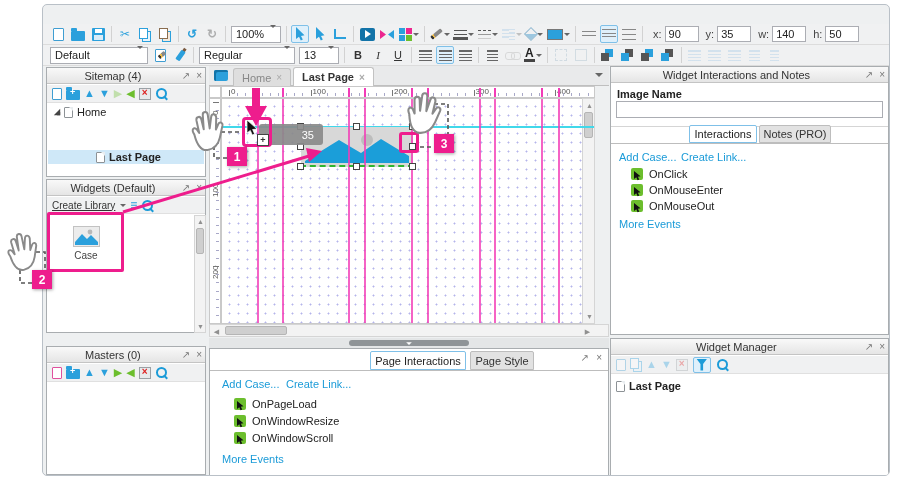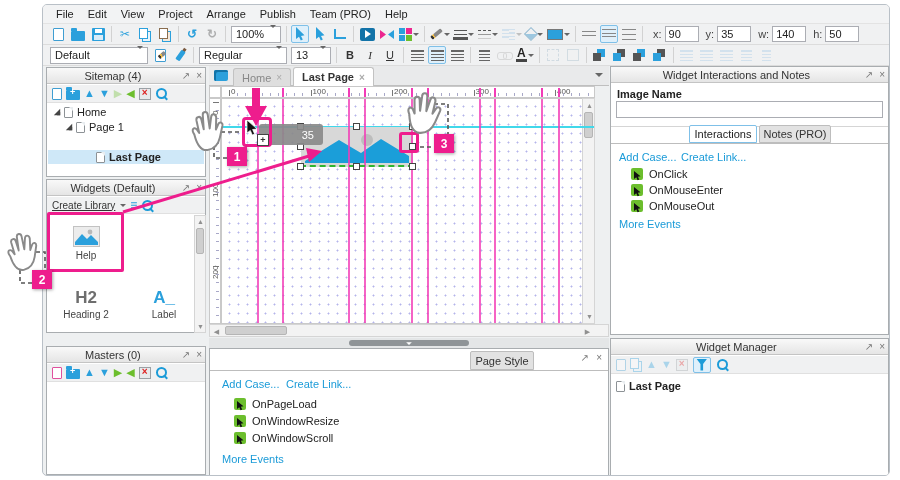--- a/index.html
+++ b/index.html
@@ -115,30 +115,20 @@
 .overlay{position:absolute;left:0;top:0;z-index:125;pointer-events:none}
 .dragcur{position:absolute;left:246px;top:120px;z-index:126}
 .copybox{position:absolute;left:257px;top:134px;width:12px;height:12px;background:#fff;border:1px solid #444;font-size:9px;font-weight:700;color:#333;display:flex;align-items:center;justify-content:center;z-index:126}
 .nameinput{position:absolute;left:5px;top:34px;width:267px;height:17px;border:1px solid #abadb3;font-size:11px;padding:0 4px;font-family:"Liberation Sans",sans-serif}
 </style>
 </head>
 <body>
 
 <div class="app">
 
-  <div class="menubar">
-    <span class="menu">File</span>
-    <span class="menu">Edit</span>
-    <span class="menu">View</span>
-    <span class="menu">Project</span>
-    <span class="menu">Arrange</span>
-    <span class="menu">Publish</span>
-    <span class="menu">Team (PRO)</span>
-    <span class="menu">Help</span>
-  </div>
 
   <div class="tbar" id="tbar1">
     <span class="ti">
         <span class="pgic"></span>
       </span>
     <span class="ti">
         <span class="fold"></span>
       </span>
     <span class="ti">
         <span class="saveic"></span>
@@ -245,21 +235,21 @@
         <span class="cb"><span class="caret"></span></span>
       </span>
     <span class="ti">
         <span class="pgic"></span>
         <span class="penic" style="width:8px;margin-left:-8px"></span>
       </span>
     <span class="ti">
         <span style="width:5px;height:11px;background:#2ba0dc;border-radius:1px;transform:rotate(35deg);box-shadow:0 -4px 0 -1px #7a5a40"></span>
       </span>
     <span class="sep"></span>
-    <span class="combo" style="width:88px">
+    <span class="combo" style="width:96px">
         <span>Regular</span>
         <span class="cb"><span class="caret"></span></span>
       </span>
     <span class="combo" style="width:40px">
         <span>13</span>
         <span class="cb"><span class="caret"></span></span>
       </span>
     <span class="sep"></span>
     <span class="ti" style="font-weight:700">B</span>
     <span class="ti" style="font-style:italic;font-family:'Liberation Serif',serif">I</span>
@@ -349,25 +339,20 @@
       <span class="barw dis" style="color:#6cbe2d">▶</span>
       <span class="barw" style="color:#6cbe2d">◀</span>
       <span class="delic"></span>
       <span class="mag"></span>
     </div>
     <div class="trow" style="top:37px">
       <span class="exp" style="margin-left:5px"></span>
         <span class="pg"></span>
         <span>Home</span>
     </div>
-    <div class="trow" style="top:52px">
-      <span class="exp" style="margin-left:17px"></span>
-        <span class="pg"></span>
-        <span>Page 1</span>
-    </div>
     <div class="trow on" style="top:82px;font-weight:700">
       <span class="pg" style="margin-left:48px"></span>
         <span>Last Page</span>
     </div>
   </div>
 
   <div class="panel" style="left:3px;top:174px;width:160px;height:154px">
     <div class="phead">
       <span class="pt">Widgets (Default)</span>
       <span class="phico">↗</span>
@@ -377,29 +362,21 @@
       <span style="font-size:10px;color:#333;text-decoration:underline">Create Library</span>
       <span class="caret"></span>
       <span style="font-size:12px;color:#2ba0dc;font-weight:700">≡</span>
       <span class="mag"></span>
     </div>
     <div class="wcell" style="left:2px;top:35px">
       <span class="imgico"><svg width="25" height="19" viewBox="0 0 25 19">
             <circle cx="16" cy="5" r="2.4" fill="#b9b9b9"></circle>
             <polygon points="1,15 8,7 13,12 17,8 24,15 24,18 1,18" fill="#2ba0dc"></polygon>
           </svg></span>
-      <span class="wlabel">Help</span>
-    </div>
-    <div class="wcell" style="left:2px;top:96px">
-      <span class="wglyph">H2</span>
-      <span class="wlabel">Heading 2</span>
-    </div>
-    <div class="wcell" style="left:80px;top:96px">
-      <span class="wglyph blue">A_</span>
-      <span class="wlabel">Label</span>
+      <span class="wlabel">Case</span>
     </div>
     <div class="scroll" style="left:147px;top:35px;width:12px;height:118px">
       <span class="sbtn" style="top:0;left:0">▲</span>
       <span class="thumb" style="left:1px;top:12px;width:8px;height:26px"></span>
       <span class="sbtn" style="bottom:0;left:0">▼</span>
     </div>
   </div>
 
   <div class="panel" style="left:3px;top:341px;width:160px;height:129px">
     <div class="phead">
@@ -566,20 +543,21 @@
   <div class="scroll" style="left:539px;top:93px;width:13px;height:226px">
     <span class="sbtn" style="left:1px;top:1px">▲</span>
     <span class="thumb" style="left:1px;top:13px;width:9px;height:26px"></span>
     <span class="sbtn" style="left:1px;bottom:1px">▼</span>
   </div>
   <div class="splitter">
       <span class="splitgrip"></span>
     </div>
 
   <div class="panel" style="left:166px;top:343px;width:400px;height:128px">
+    <span class="ptab on" style="left:160px;top:2px;width:96px">Page Interactions</span>
     <span class="ptab" style="left:260px;top:2px;width:64px">Page Style</span>
     <span class="phico" style="position:absolute;right:16px;top:4px">↗</span>
     <span class="phico" style="position:absolute;right:3px;top:4px">×</span>
     <div style="position:absolute;left:0;top:21px;right:0;border-top:1px solid #bdbdbd"></div>
     <span class="link" style="position:absolute;left:12px;top:29px">Add Case...</span>
     <span class="link" style="position:absolute;left:76px;top:29px">Create Link...</span>
     <div class="evrow" style="left:24px;top:49px">
       <span class="evico">
           <svg width="8" height="10">
             <path d="M0 0 L0 8 L2.3 6.3 L3.6 9.2 L5.2 8.5 L3.9 5.7 L6.5 5.3 Z" fill="#111"></path>

